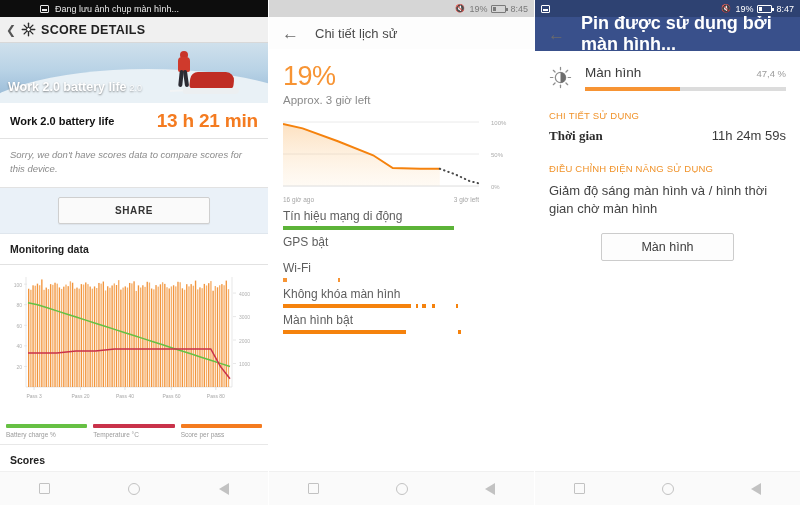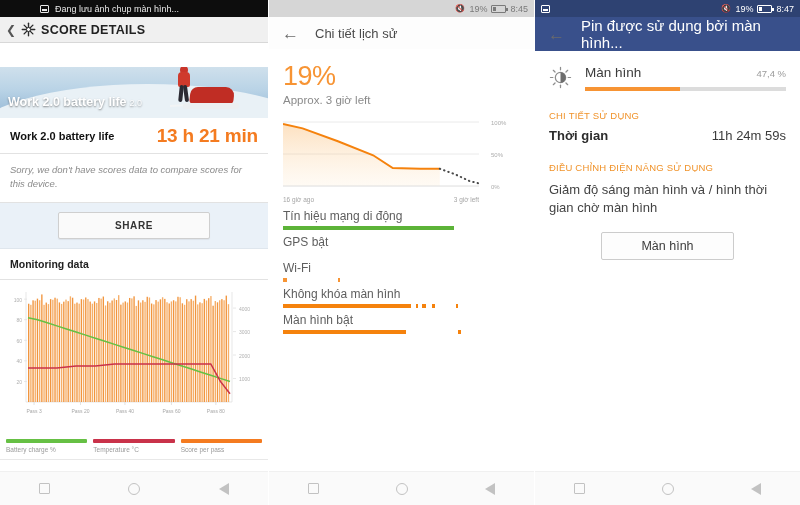--- a/index.html
+++ b/index.html
@@ -45,23 +45,22 @@
 
   
   .pm-header {
     height: 26px; background: #f0f0f0; border-bottom: 1px solid #d8d8d8;
     display: flex; align-items: center; gap: 5px; padding: 0 6px;
   }
   .pm-back { color: #555; font-size: 12px; }
   .pm-flake { width: 15px; height: 15px; }
   .pm-title { font-size: 12.5px; font-weight: 600; color: #222; letter-spacing: .3px; }
   .pm-banner {
-    height: 51px; position: relative; overflow: hidden;
+    height: 60px; position: relative; overflow: hidden;
     background: linear-gradient(180deg,#cfe0ec 0%,#b9d3e6 45%,#93b6d4 100%);
-    margin-top: 24px;
   }
   .snowdune {
     position: absolute; left: -10%; bottom: -18px; width: 130%; height: 52px;
     background: #e9f1f6; border-radius: 50% 50% 0 0 / 100% 100% 0 0;
   }
   .sled {
     position: absolute; right: 34px; bottom: 14px; width: 44px; height: 17px;
     background: #c02d24; border-radius: 7px 9px 4px 4px; transform: skewX(-6deg);
   }
   .sled::after{
@@ -141,38 +140,38 @@
   .tl-item { margin-bottom: 4px; }
   .tl-label { font-size: 12px; color: #5e5e5e; line-height: 17px; }
   .tl-track { height: 4px; position: relative; margin-top: 1px; }
   .tl-seg { position: absolute; top: 0; height: 4px; }
 
   
   .appbar-blue {
     height: 34px; background: #39508b; display: flex; align-items: center;
     gap: 16px; padding: 0 13px; color: #fff;
   }
-  .appbar-blue .title { font-size: 15px; }
+  .appbar-blue .title { font-size: 18px; font-weight: bold; }
   .p3-body { background: #fff; padding: 14px 14px 0; }
   .bright-row { display: flex; align-items: flex-start; gap: 13px; }
   .bright-icon { width: 23px; height: 23px; flex: none; margin-top: 1px; }
   .bright-main { flex: 1; }
   .bright-top { display: flex; align-items: baseline; justify-content: space-between; }
   .bright-name { font-size: 13.5px; color: #3b3b3b; }
   .bright-pct { font-size: 9.5px; color: #9b9b9b; }
   .bright-bar { height: 4px; background: #dcdcdc; margin-top: 7px; position: relative; }
   .bright-bar i { position: absolute; left: 0; top: 0; bottom: 0; background: #f79434; display: block; }
   .ov-head {
     font-size: 9.5px; color: #f0932b; letter-spacing: .2px; margin-top: 19px;
     text-transform: uppercase;
   }
   .ov-row {
     display: flex; align-items: baseline; justify-content: space-between; margin-top: 7px;
   }
-  .ov-key { font-size: 13px; font-weight: bold; color: #2c2c2c; }
+  .ov-key { font-size: 13px; font-weight: bold; color: #2c2c2c; font-family: Liberation Serif, serif; }
   .ov-val { font-size: 13px; color: #3b3b3b; }
   .ov-text { font-size: 13px; color: #444; line-height: 1.42; margin-top: 8px; }
   .ov-btn-wrap { display: flex; justify-content: center; margin-top: 14px; }
   .ov-btn {
     width: 133px; height: 28px; border: 1px solid #cccccc; border-radius: 2px;
     background: #fdfdfd; display: flex; align-items: center; justify-content: center;
     font-size: 12.5px; color: #3c3c3c;
   }
 
   

